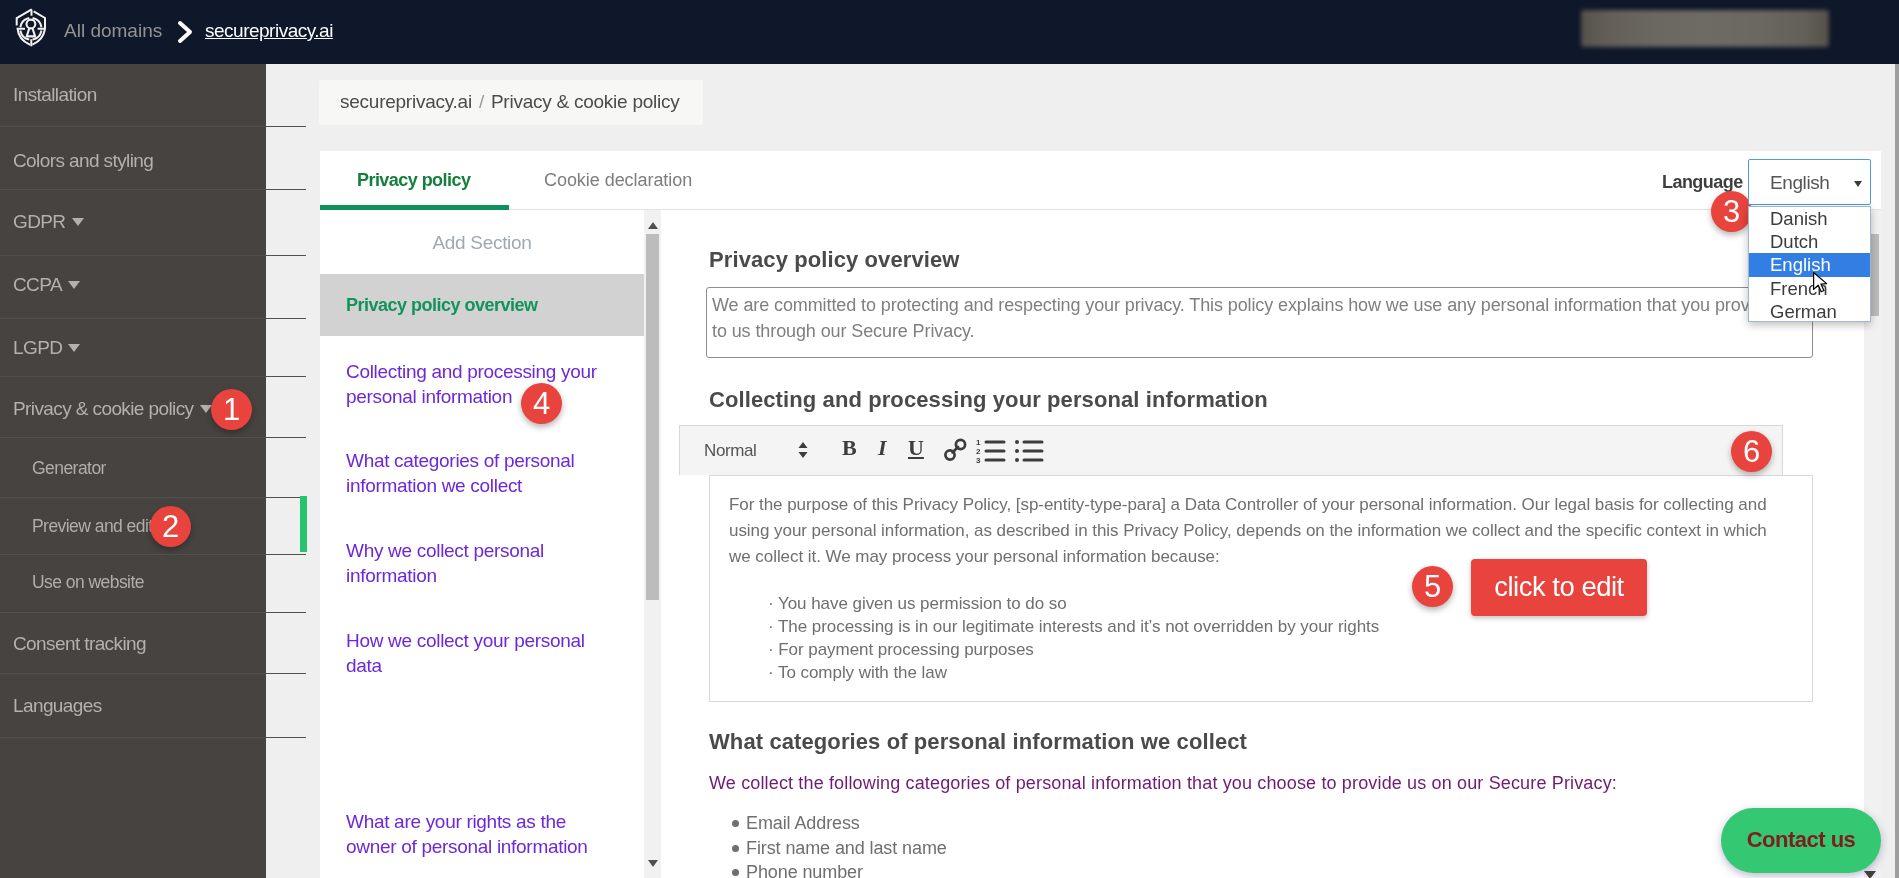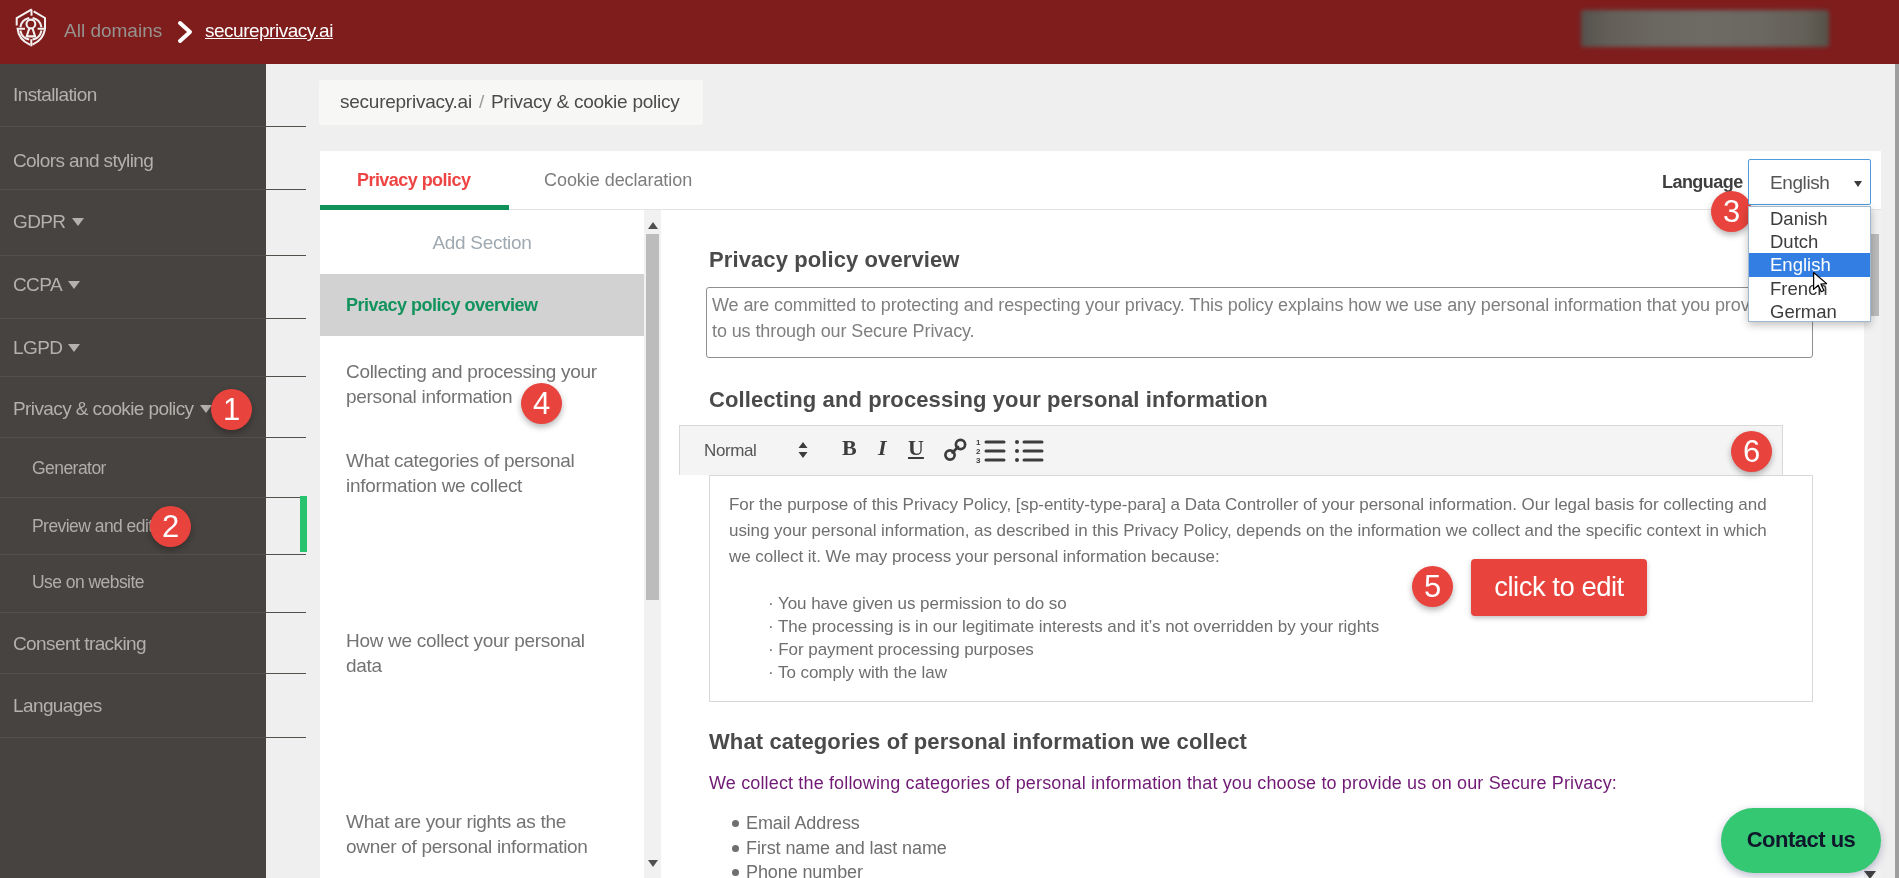--- a/index.html
+++ b/index.html
@@ -1,20 +1,20 @@
 <!DOCTYPE html>
 <html><head>
 <meta charset="utf-8">
 <style>
 * { margin:0; padding:0; box-sizing:border-box; }
 html,body { width:1899px; height:878px; overflow:hidden; }
 body { font-family:"Liberation Sans", sans-serif; background:#efefef; position:relative; }
 
 
-#topbar { position:absolute; left:0; top:0; width:1899px; height:64px; background:#7f1d1d; z-index:30; }
+#topbar { position:absolute; left:0; top:0; width:1899px; height:64px; background:#0f172a; z-index:30; }
 #topbar .alldom { position:absolute; left:64px; top:20px; font-size:19px; color:#96938f; letter-spacing:0; }
 #topbar .chev { position:absolute; left:177px; top:20px; }
 #topbar .site { position:absolute; left:205px; top:20px; font-size:19px; color:#fdfdfd; text-decoration:underline; letter-spacing:-0.5px; }
 #censor { position:absolute; left:1581px; top:10px; width:248px; height:37px; border-radius:3px;
   background:linear-gradient(90deg,#55514c 0%, #646059 12%, #6b6761 30%, #6e6a64 50%, #6b6761 72%, #636058 90%, #555149 100%);
   filter:blur(2px); }
 
 
 #sidebar { position:absolute; left:0; top:64px; width:266px; height:814px; background:#474340; z-index:20; }
 .snav { position:absolute; left:13px; color:#b3b0ad; font-size:19px; letter-spacing:-0.6px; white-space:nowrap; }
@@ -25,30 +25,30 @@
 
 
 #crumbcard { position:absolute; left:319px; top:80px; width:384px; height:45px; background:#f7f7f6; border-radius:2px; }
 #crumbcard .t { position:absolute; left:21px; top:11px; font-size:19px; color:#4b4b4b; letter-spacing:-0.25px; }
 #crumbcard .sep { color:#9a9a9a; padding:0 7px; }
 
 #whitecard { position:absolute; left:320px; top:151px; width:1561px; height:727px; background:#ffffff; }
 
 
 #tabs { position:absolute; left:320px; top:151px; width:1561px; height:59px; background:#fff; border-bottom:1px solid #e3e3e3; z-index:5;}
-#tabs .tab1 { position:absolute; left:37px; top:19px; font-size:18px; font-weight:bold; color:#ef4444; letter-spacing:-0.55px; }
+#tabs .tab1 { position:absolute; left:37px; top:19px; font-size:18px; font-weight:bold; color:#15803d; letter-spacing:-0.55px; }
 #tabs .tab2 { position:absolute; left:224px; top:19px; font-size:18px; color:#7d7d7d; letter-spacing:-0.05px; }
 #tabs .underline { position:absolute; left:0; top:54px; width:189px; height:5px; background:#0f9159; }
 
 
 #seclist { position:absolute; left:320px; top:210px; width:324px; height:668px; background:#fff; overflow:hidden; }
 .addsec { position:absolute; left:0; width:324px; text-align:center; color:#9fa9b1; font-size:19px; top:22px; letter-spacing:-0.3px; }
 .selrow { position:absolute; left:0; top:64px; width:324px; height:62px; background:#d2d2d2; }
 .selrow .t { position:absolute; left:26px; top:21px; color:#12935d; font-size:18px; font-weight:bold; letter-spacing:-0.5px;}
-.slink { position:absolute; left:26px; color:#737373; font-size:19px; line-height:25px; letter-spacing:-0.3px; width:290px; }
+.slink { position:absolute; left:26px; color:#6d28d9; font-size:19px; line-height:25px; letter-spacing:-0.3px; width:290px; }
 
 
 .sbar { position:absolute; background:#f1f1f1; }
 .sthumb { position:absolute; background:#bcbcbc; }
 .sarrow { position:absolute; width:0; height:0; }
 .h2 { position:absolute; font-size:22px; font-weight:bold; color:#4a4a4a; letter-spacing:0.1px; white-space:nowrap; }
 #inputbox { position:absolute; left:706px; top:287px; width:1107px; height:71px; background:#fff; border:1px solid #8f8f8f; border-radius:3px; overflow:hidden; z-index:2; }
 #inputbox .l { position:absolute; left:5px; white-space:nowrap; font-size:18px; color:#7f7f7f; letter-spacing:-0.1px; }
 
 
@@ -67,21 +67,21 @@
 
 #langlabel { position:absolute; left:1662px; top:172px; font-size:18px; font-weight:bold; color:#3f3f3f; z-index:6; letter-spacing:-0.55px;}
 #langsel { position:absolute; left:1748px; top:159px; width:123px; height:46px; background:#fff; border:1px solid #4f9bdc; border-radius:2px; z-index:41; }
 #langsel .t { position:absolute; left:21px; top:12px; font-size:19px; color:#555; letter-spacing:-0.4px; }
 #langsel .arr { position:absolute; right:8px; top:21px; width:0; height:0; border-left:4px solid transparent; border-right:4px solid transparent; border-top:6.5px solid #3c3c3c; }
 #dropdown { position:absolute; left:1748px; top:206px; width:123px; height:116px; background:#fff; border:1px solid #9db8cf; box-shadow:0 3px 8px rgba(0,0,0,.25); z-index:42; }
 #dropdown .opt { height:23.2px; font-size:18.5px; color:#3c3c3c; padding-left:21px; line-height:23px; white-space:nowrap; }
 #dropdown .sel { background:#337ee2; color:#fff; }
 
 
-#contact { position:absolute; left:1721px; top:808px; width:160px; height:65px; border-radius:33px; background:#34c873; color:#0f172a; font-size:22px; font-weight:bold; text-align:center; line-height:64px; z-index:45; box-shadow:0 3px 8px rgba(60,60,120,.35); letter-spacing:-0.5px;}
+#contact { position:absolute; left:1721px; top:808px; width:160px; height:65px; border-radius:33px; background:#34c873; color:#7f1d1d; font-size:22px; font-weight:bold; text-align:center; line-height:64px; z-index:45; box-shadow:0 3px 8px rgba(60,60,120,.35); letter-spacing:-0.5px;}
 
 
 #winsb { position:absolute; left:1895px; top:64px; width:4px; height:814px; background:#9e9e9e; z-index:50; }
 </style>
 </head>
 <body>
 
 <div id="topbar">
   <svg width="45" height="47" viewBox="0 0 45 47" style="position:absolute;left:10px;top:5px;">
     <g fill="none" stroke="#f3f2f1" stroke-width="2" stroke-linecap="square">
@@ -147,20 +147,21 @@
   <div class="underline"></div>
 </div>
 
 <div id="seclist">
   <div class="addsec">Add Section</div>
   <div class="selrow">
       <div class="t">Privacy policy overview</div>
     </div>
   <div class="slink" style="top:149px;">Collecting and processing your<br>personal information</div>
   <div class="slink" style="top:238px;">What categories of personal<br>information we collect</div>
+  <div class="slink" style="top:328px;">Why we collect personal<br>information</div>
   <div class="slink" style="top:418px;">How we collect your personal<br>data</div>
   <div class="slink" style="top:599px;">What are your rights as the<br>owner of personal information</div>
 </div>
 
 <div class="sbar" style="left:644px; top:210px; width:17px; height:668px;"></div>
 <div class="sthumb" style="left:646px; top:234px; width:13px; height:366px;"></div>
 <div class="sarrow" style="left:648px; top:222px; border-left:5px solid transparent; border-right:5px solid transparent; border-bottom:7px solid #505050;"></div>
 <div class="sarrow" style="left:648px; top:860px; border-left:5px solid transparent; border-right:5px solid transparent; border-top:7px solid #505050;"></div>
 
 <div class="sbar" style="left:1864px; top:210px; width:17px; height:668px;"></div>

